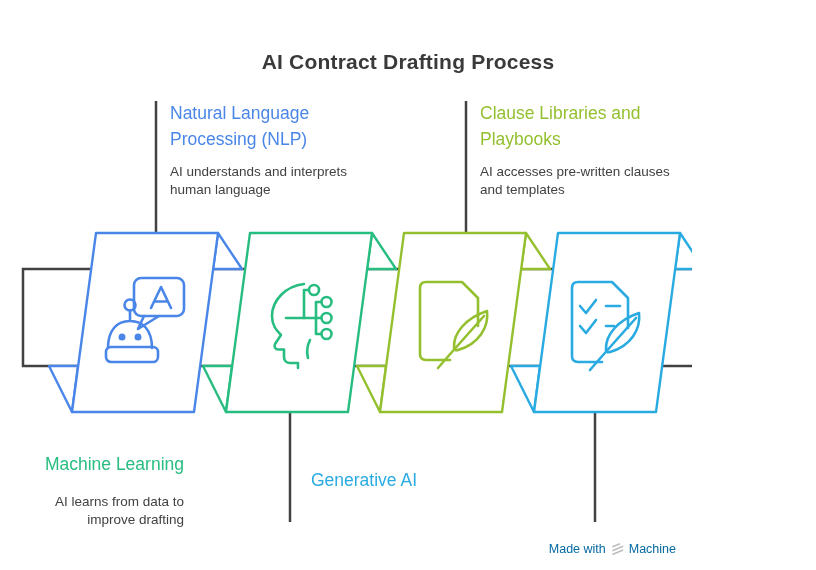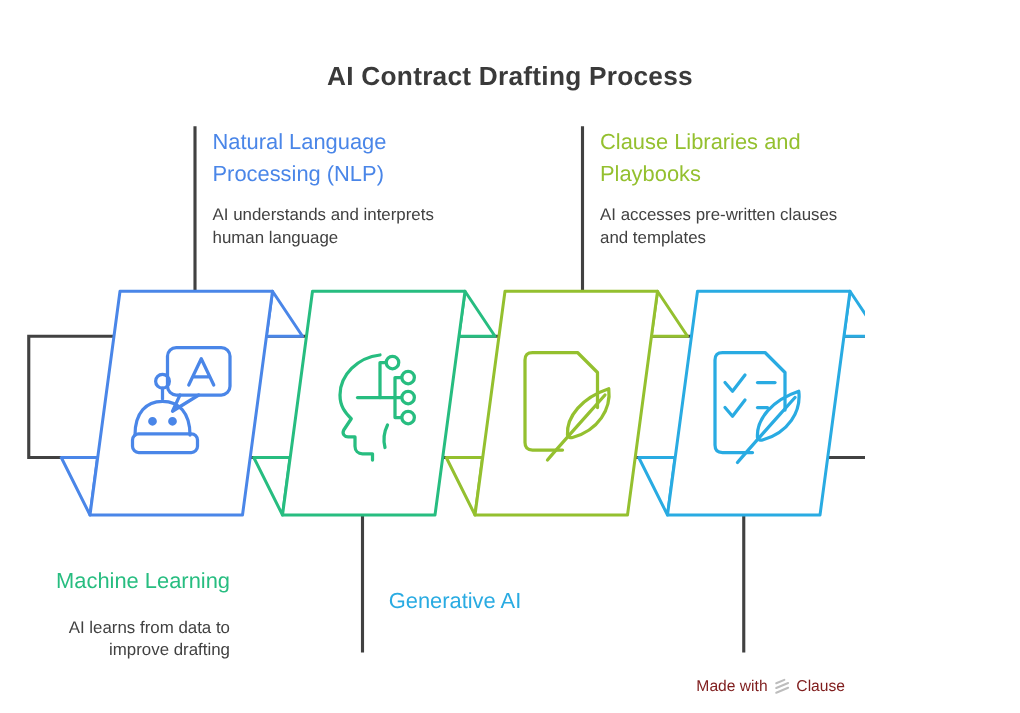--- a/index.html
+++ b/index.html
@@ -124,25 +124,25 @@
 
   <div class="label bottom-left">
     <div class="heading" style="color: rgb(39, 189, 128);">Machine Learning</div>
     <div class="desc" style="color: rgb(65, 65, 65); margin-top: 16px;">AI learns from data to improve drafting</div>
   </div>
 
   <div class="label bottom-right">
     <div class="heading" style="color: rgb(41, 171, 226);">Generative AI</div>
   </div>
 
-  <div class="watermark" style="color: #7f1d1d;">
+  <div class="watermark" style="color: #0369a1;">
     <span>Made with</span>
     <svg width="13" height="14" viewBox="0 0 13 14">
       <g stroke="#BDBDBD" stroke-width="1.6" stroke-linecap="round" fill="none">
         <path d="M2,12.2 L11.5,8.2"></path>
         <path d="M2,8.4 L11.5,4.4"></path>
         <path d="M2,4.6 L8.5,1.9"></path>
       </g>
     </svg>
-    <span>Clause</span>
+    <span>Machine</span>
   </div>
 
 </div>
 
 </body></html>

